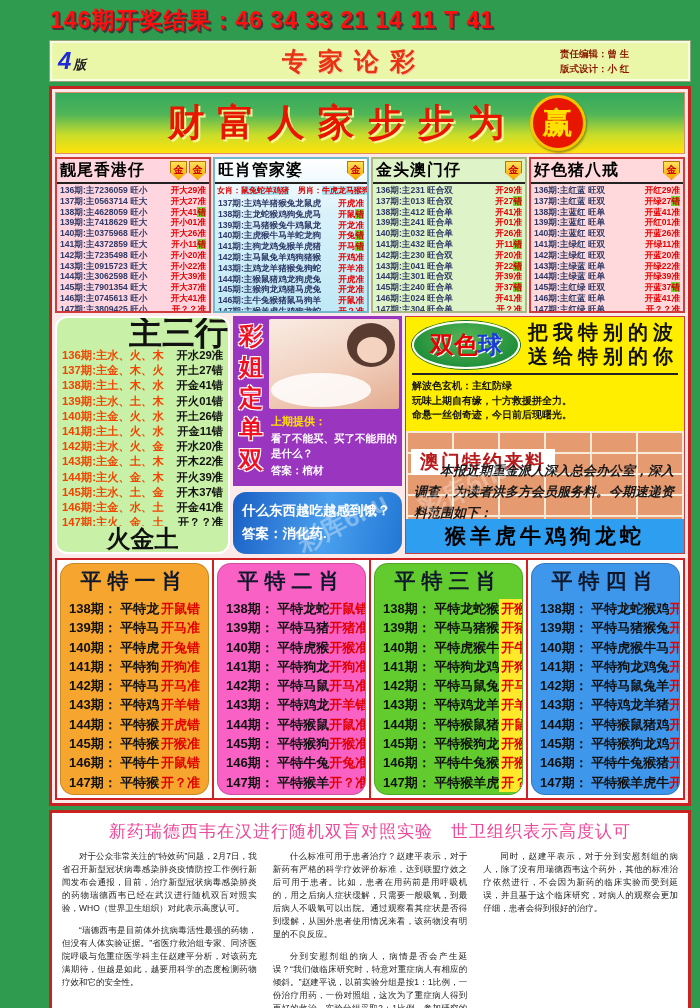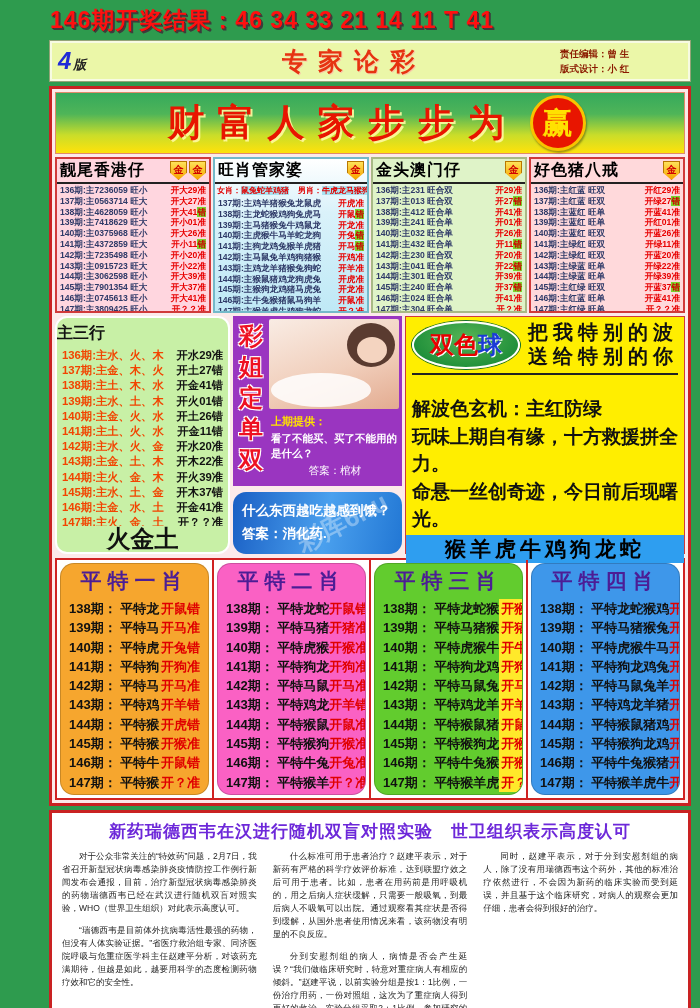--- a/index.html
+++ b/index.html
@@ -54,58 +54,58 @@
   .tpanel .pl{color:#2f3a68;}
   .tpanel .pr{color:#e80000;}
   .tpanel .cuo{font-style:normal;background:#77d62c;color:#d00000;}
   .cuo{font-style:normal;}
 
   
   .mid-row{display:flex;gap:3px;margin-top:3px;height:238px;}
 
   .zsh-panel{width:178px;background:#c8f0a6;border:2px solid #fff;border-radius:12px;
     display:flex;flex-direction:column;overflow:hidden;}
-  .zsh-title{text-align:left;font-size:16px;font-weight:900;color:#111;line-height:29px;flex:none;}
+  .zsh-title{text-align:right;font-size:33px;font-weight:900;color:#111;line-height:29px;flex:none;}
   .zsh-panel .prow{display:flex;justify-content:space-between;padding:0 5px;font-size:11.3px;
     line-height:15.2px;font-weight:900;white-space:nowrap;}
   .zsh-panel .pl{color:#f24400;}
   .zsh-panel .pr{color:#111;}
   .zsh-footer{text-align:center;font-size:24px;font-weight:900;color:#111;line-height:26px;flex:none;}
 
   .cj-col{width:172px;display:flex;flex-direction:column;}
   .cj-panel{height:170px;background:#9a35c0;display:flex;position:relative;overflow:hidden;}
   .vtitle{width:36px;padding-top:4px;}
   .vtitle div{font-size:24px;font-weight:900;color:#ee1122;text-align:center;line-height:31px;
     text-shadow:-1px -1px 0 #fff,1px -1px 0 #fff,-1px 1px 0 #fff,1px 1px 0 #fff;}
   .cj-body{flex:1;padding:3px 3px 0 0;}
   .photo{width:130px;height:90px;position:relative;border-radius:2px;overflow:hidden;
     background:linear-gradient(160deg,#f9ece4 0%,#f1cfbc 55%,#e3ab90 100%);}
   .photo .hair{position:absolute;right:4px;top:4px;width:48px;height:44px;background:#5a3b30;border-radius:50%;}
   .photo .face{position:absolute;right:12px;top:18px;width:30px;height:26px;background:#f4d4c0;border-radius:50%;}
   .photo .pillow{position:absolute;left:2px;bottom:2px;width:100px;height:34px;background:rgba(255,255,255,.85);border-radius:50%;}
   .cj-caption{color:#ffe100;font-weight:900;font-size:11px;margin:5px 0 2px 2px;}
   .cj-q{color:#fff;font-weight:bold;font-size:10.5px;line-height:1.45;margin-left:2px;}
-  .cj-a{color:#fff;font-weight:normal;font-size:10.5px;margin:3px 0 0 2px;text-align:center;}
+  .cj-a{color:#fff;font-weight:bold;font-size:10.5px;margin:3px 0 0 2px;}
   .qa-box{margin-top:6px;height:62px;border-radius:13px;position:relative;overflow:hidden;
     background:linear-gradient(100deg,#1a5fc4 0%,#4aa0ee 55%,#2277d4 100%);
     color:#fff;font-weight:900;font-size:13.5px;line-height:1.7;padding:8px 9px;box-sizing:border-box;}
   .wm{position:absolute;color:rgba(255,255,255,.35);font-size:26px;font-weight:bold;
     transform:rotate(-27deg);pointer-events:none;white-space:nowrap;}
 
   .right-col{flex:1;display:flex;flex-direction:column;border:1px solid #d03a3a;background:#ffee00;}
   .ssq{flex:1;padding:4px 6px 2px 6px;}
   .ssq-toprow{display:flex;align-items:center;gap:8px;border-bottom:2px solid #222;padding-bottom:4px;}
   .ssq-logo{width:104px;height:44px;flex:none;border-radius:50%;border:2px solid #fff;
     background:radial-gradient(ellipse at 50% 35%,#56b455 0%,#1f8f3a 75%);
     display:flex;align-items:center;justify-content:center;font-size:24px;font-weight:900;
     box-shadow:0 0 0 1px #17702c;}
   .ssq-logo .c-red{color:#e80000;text-shadow:1px 1px 0 #fff;}
   .ssq-logo .c-blue{color:#1a3bd6;text-shadow:1px 1px 0 #fff;}
   .ssq-slogan{font-size:20px;font-weight:900;color:#111;letter-spacing:5px;line-height:1.18;white-space:nowrap;}
-  .ssq-lines{font-size:19px;font-weight:bold;color:#111;line-height:1.45;margin-top:20px;}
+  .ssq-lines{font-size:10px;font-weight:bold;color:#111;line-height:1.45;margin-top:4px;}
 
   .brick{height:88px;position:relative;overflow:hidden;background-color:#e59a70;
     background-image:linear-gradient(#f7ead9 2px,transparent 2px),linear-gradient(90deg,#f7ead9 2px,transparent 2px);
     background-size:46px 21px,46px 21px;}
   .brick-label{position:absolute;top:18px;left:5px;background:#fff;padding:0 9px;
     font-size:19px;font-weight:900;color:#b91c1c;letter-spacing:2px;}
   .brick-body{position:absolute;top:30px;left:0;right:0;padding:0 8px;
     font-family:"Liberation Serif","DejaVu Serif",serif;font-style:italic;font-weight:bold;
     font-size:13px;color:#1a1a1a;line-height:1.6;text-indent:2em;}
   .bluebar{height:34px;background:#2e9ef0;display:flex;align-items:center;justify-content:center;
@@ -114,31 +114,31 @@
   
   .bt-strip{display:flex;margin-top:4px;background:#fff;border:2px solid #d02222;height:238px;}
   .bt-cell{flex:1;padding:3px;overflow:hidden;}
   .bt-cell + .bt-cell{border-left:2px solid #d02222;}
   .bpanel{height:100%;border-radius:14px;border:1px solid rgba(0,0,0,.18);box-sizing:border-box;
     display:flex;flex-direction:column;overflow:hidden;}
   .b1{background:#f6a62e;}
   .b2{background:#fa61c4;}
   .b3{background:#62cc2e;}
   .b4{background:#3e97ea;}
-  .bpanel-title{text-align:center;font-size:21px;font-weight:900;color:#4c1d95;letter-spacing:6px;
+  .bpanel-title{text-align:center;font-size:21px;font-weight:900;color:#0f172a;letter-spacing:6px;
     line-height:34px;flex:none;}
   .bpanel .prow{display:flex;justify-content:space-between;padding:0 8px;font-size:13px;
     line-height:19.3px;font-weight:900;white-space:nowrap;}
   .bpanel .pl{color:#111;}
   .bpanel .pr{color:#e00000;}
   .b3 .pr{background:#ffe92a;padding:0 2px;}
 
   
   .article-frame{margin:4px 29px 0 29px;border:3px solid #c92222;background:#fff;padding:5px 10px 6px 10px;}
-  .article-title{text-align:center;font-size:17px;font-weight:700;color:#6d28d9;margin:2px 0 7px 0;letter-spacing:1px;}
+  .article-title{text-align:center;font-size:17px;font-weight:400;color:#ec4899;margin:2px 0 7px 0;letter-spacing:1px;}
   .article-cols{display:flex;gap:16px;}
   .acol{flex:1;}
   .acol p{font-size:8.5px;line-height:13px;color:#222;text-align:justify;text-indent:2em;margin:0 0 9px 0;}
 </style>
 </head>
 <body>
 
 <div class="page">
 
   <div class="top-banner">146期开奖结果：46 34 33 21 14 11 T 41</div>

